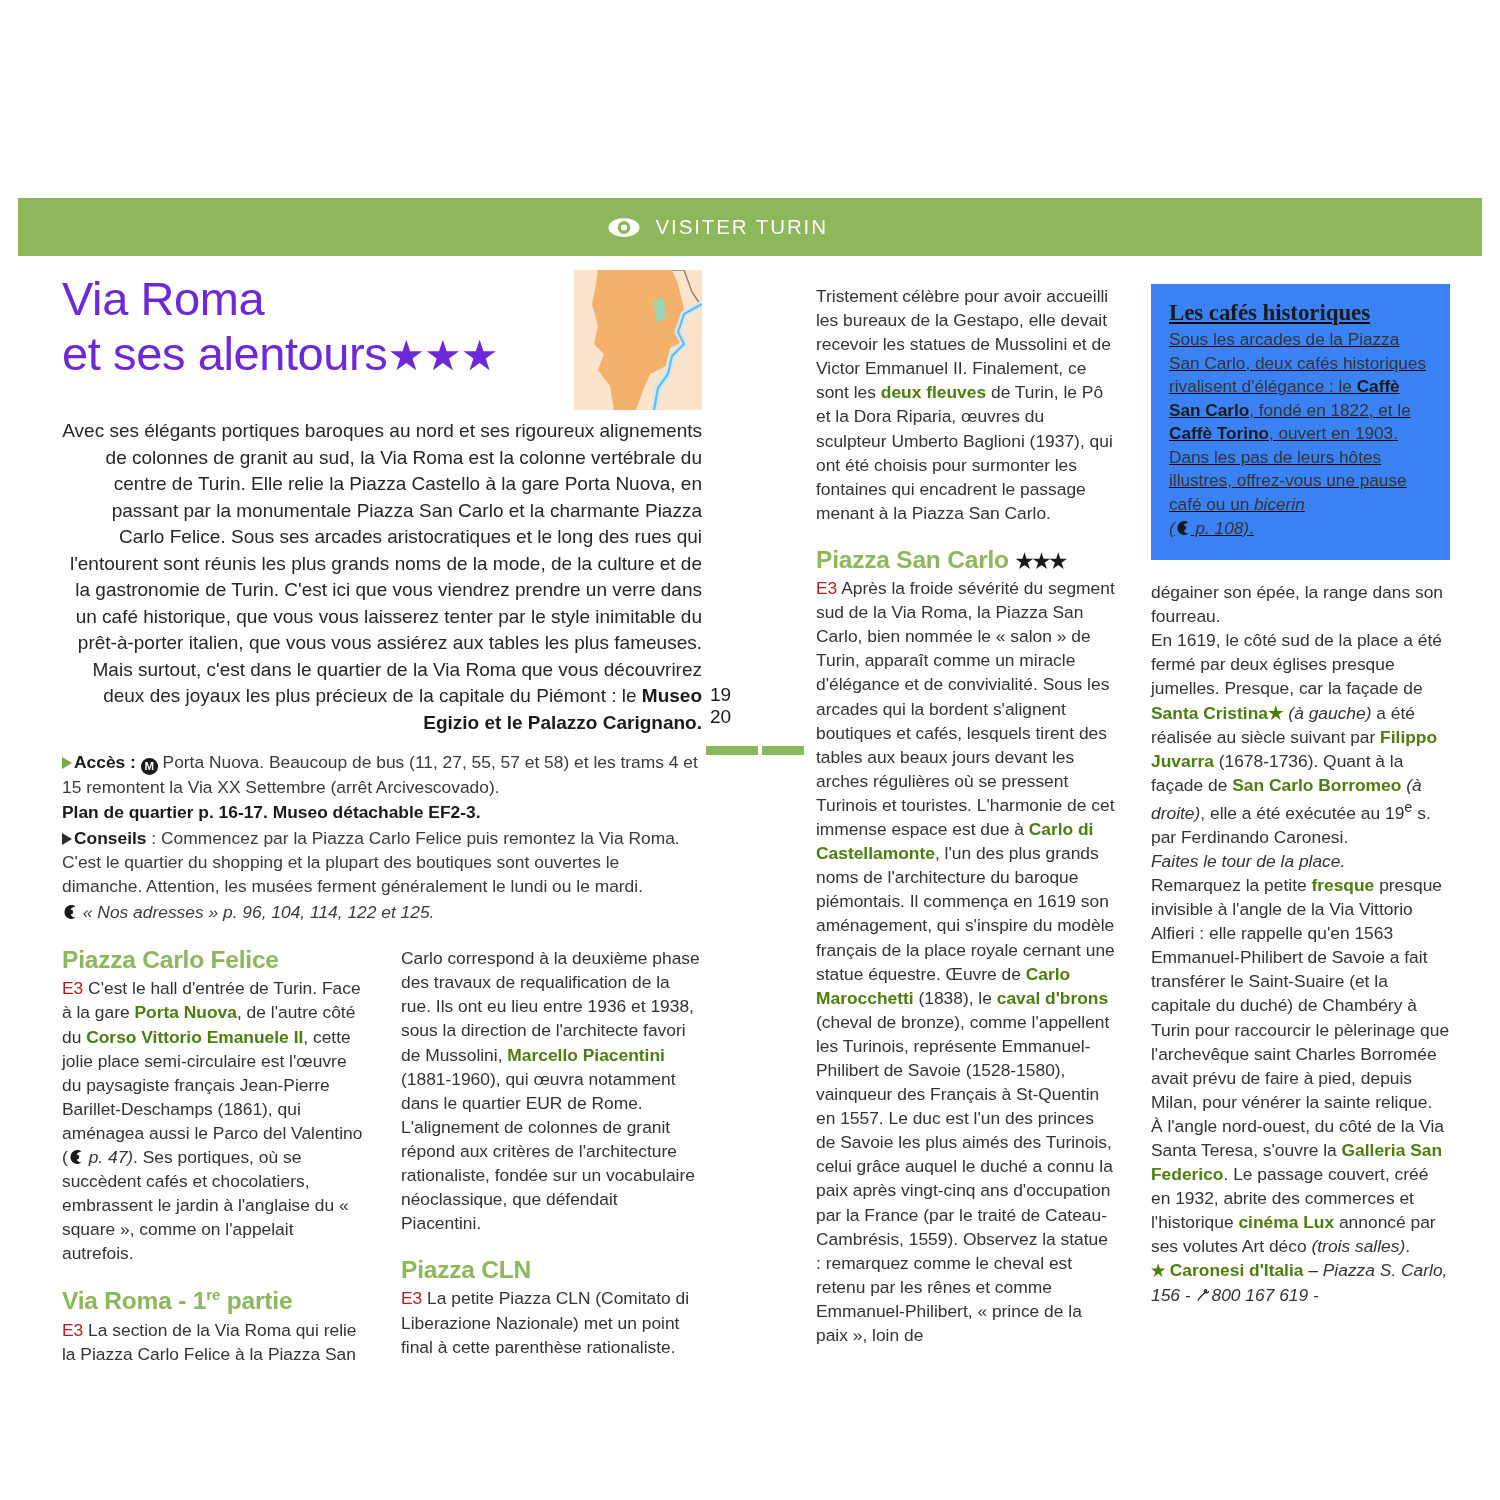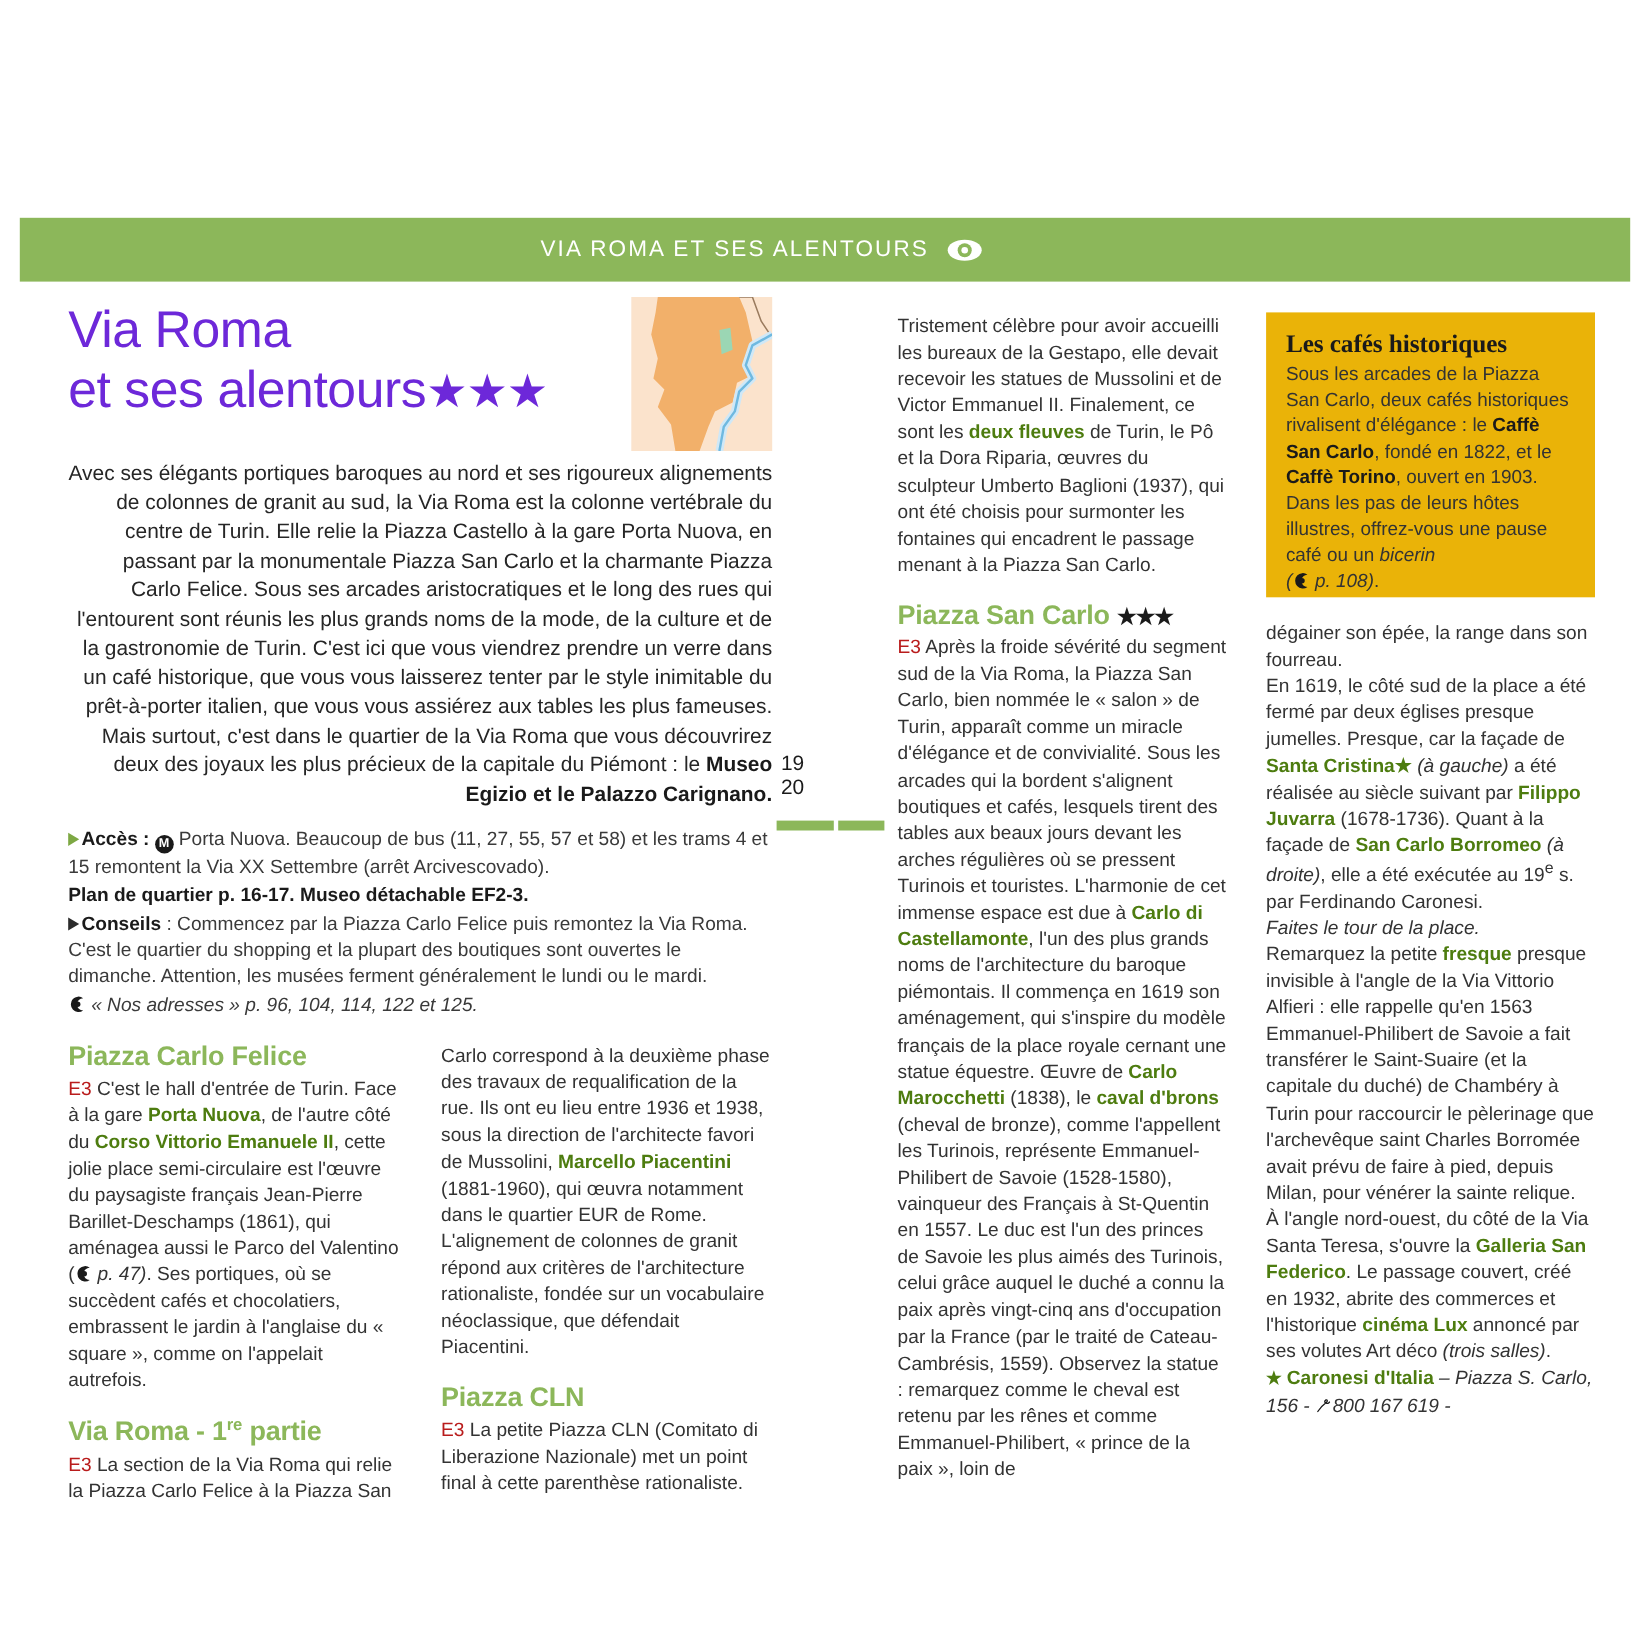--- a/index.html
+++ b/index.html
@@ -209,23 +209,24 @@
     position: absolute;
     left: 816px; top: 28px;
     width: 634px;
     display: flex;
     gap: 36px;
   }
   .rcol { width: 299px; }
 
   
   .callout {
-    background: #eab308;
-    padding: 16px 18px 3px 18px;
+    background: #3b82f6;
+    padding: 16px 18px 20px 18px;
     margin-bottom: 20px;
+    text-decoration: underline;
   }
   .callout h3 {
     margin: 0 0 2px 0;
     font-family: "Liberation Serif", serif;
     font-size: 23px;
     font-weight: 700;
     color: #1a1a1a;
     letter-spacing: -0.1px;
   }
   .callout p {
@@ -239,29 +240,29 @@
   .phone-icon { display: inline-block; vertical-align: -2px; width: 16px; height: 16px; }
   .star-ch { font-size: 16px; }
 </style>
 </head>
 <body>
 
 <div class="page">
 
   <div class="header-band">
     <div class="header-inner">
-      <div class="hdr-left">
-        <span class="hdr-text">VIA ROMA ET SES ALENTOURS</span>
+      <div class="hdr-gap"></div>
+      <div class="hdr-right">
         <svg class="eye" viewBox="0 0 32 21">
           <ellipse cx="16" cy="10.5" rx="15.5" ry="9.5" fill="#ffffff"></ellipse>
           <circle cx="16" cy="10.5" r="6.4" fill="#8cb75a"></circle>
           <circle cx="16" cy="10.5" r="3.0" fill="#ffffff"></circle>
         </svg>
-      </div>
-      <div class="hdr-gap"></div>
+        <span class="hdr-text">VISITER TURIN</span>
+      </div>
     </div>
   </div>
 
   <div class="sheet">
 
     <div class="left-page">
 
       <div class="title-block">
         <h1 class="title">
           <span>Via Roma</span><br>

